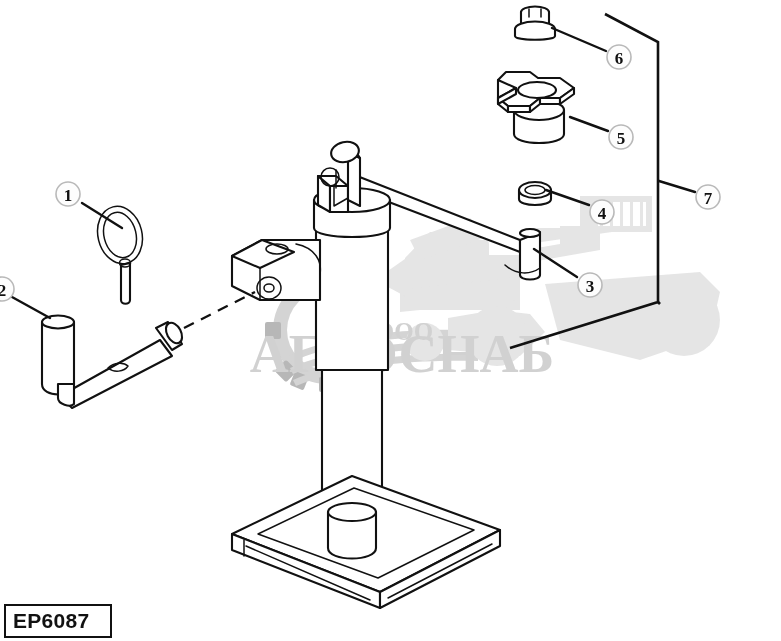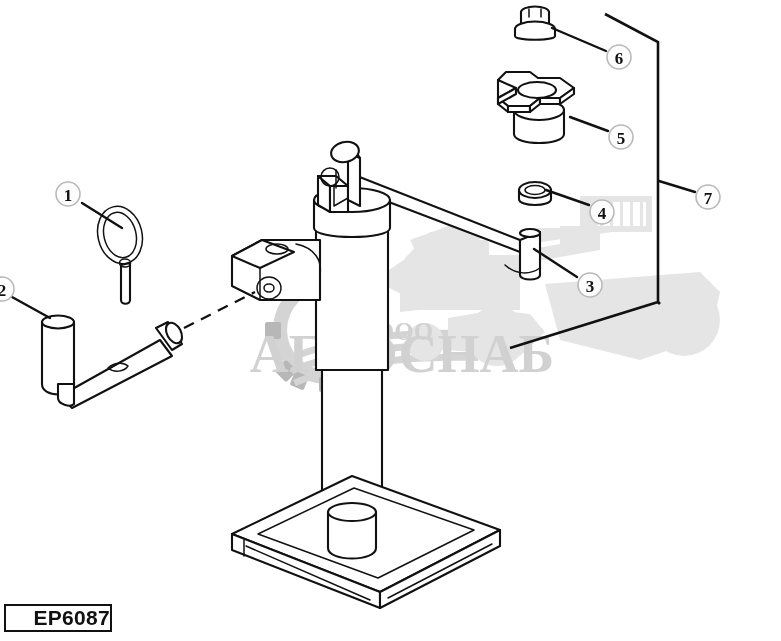--- a/index.html
+++ b/index.html
@@ -79,28 +79,27 @@
     font-family: "Liberation Serif", serif;
     font-weight: bold;
     fill: #cfcfcf;
     text-anchor: middle;
   }
   #code-box {
     position: absolute;
     left: 4px;
     top: 604px;
     width: 108px;
-    height: 28px;
+    height: 34px;
     border: 2.5px solid #111111;
     box-sizing: border-box;
     background: #ffffff;
     display: flex;
     align-items: center;
     padding-left: 7px;
-    justify-content: flex-end;
   }
   #code-box span {
     font-family: "Liberation Sans", sans-serif;
     font-size: 21px;
     font-weight: bold;
     color: #111111;
     letter-spacing: 0.3px;
   }
 </style>
 </head>

